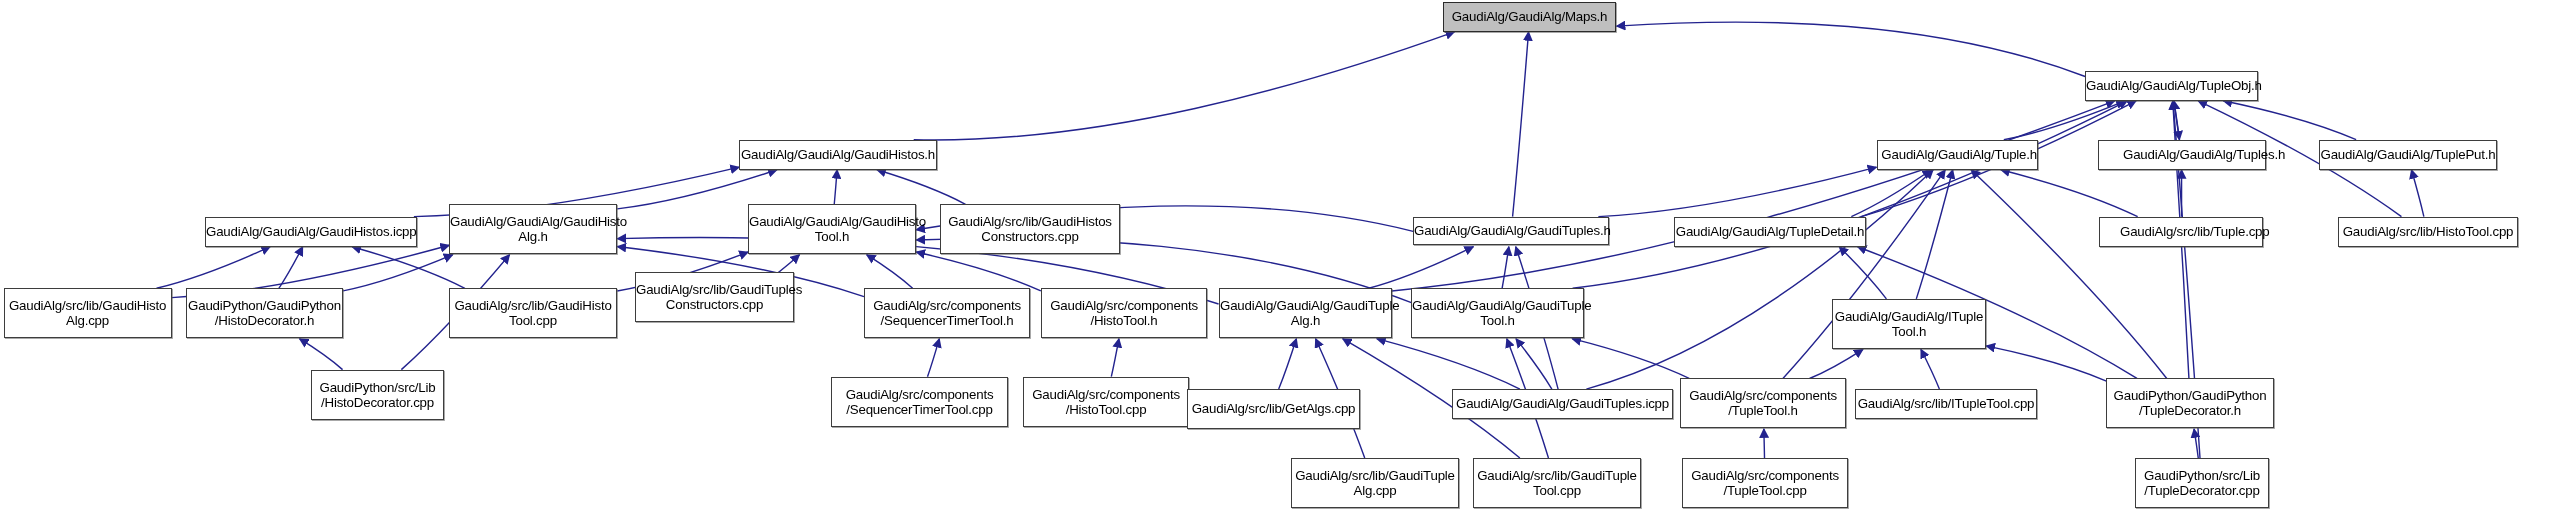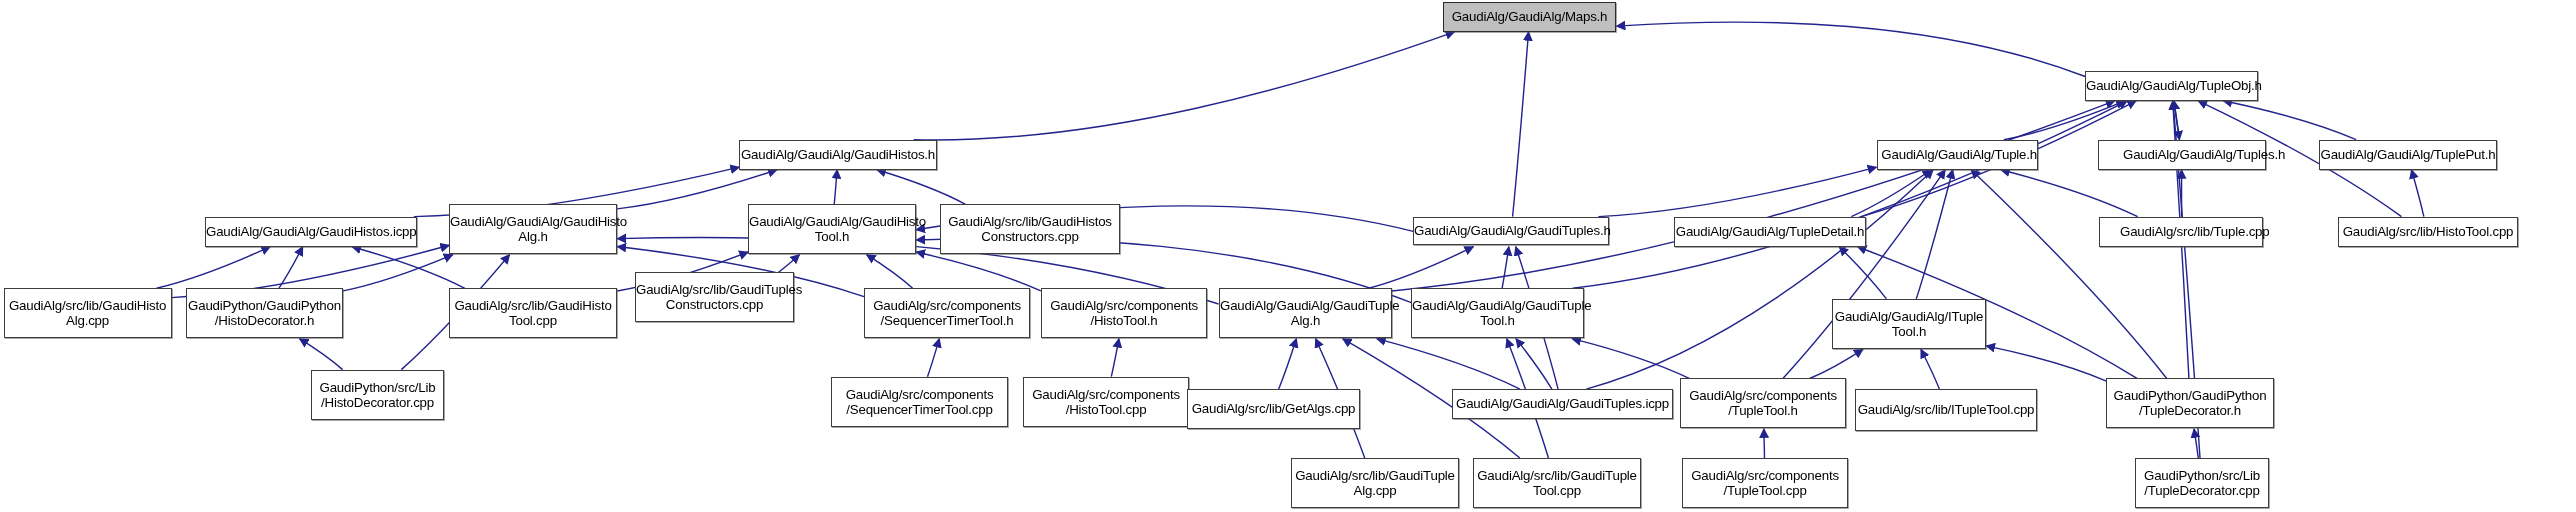--- a/index.html
+++ b/index.html
@@ -153,21 +153,21 @@
       <div class="node" style="left: 2106px; top: 378px; width: 168px; height: 50px;"><span>GaudiPython/GaudiPython
 /TupleDecorator.h</span></div>
       <div class="node" style="left: 831px; top: 377px; width: 177px; height: 50px;"><span>GaudiAlg/src/components
 /SequencerTimerTool.cpp</span></div>
       <div class="node" style="left: 1023px; top: 377px; width: 166px; height: 50px;"><span>GaudiAlg/src/components
 /HistoTool.cpp</span></div>
       <div class="node" style="left: 1187px; top: 389px; width: 173px; height: 40px;"><span>GaudiAlg/src/lib/GetAlgs.cpp</span></div>
       <div class="node" style="left: 1452px; top: 389px; width: 221px; height: 30px;"><span>GaudiAlg/GaudiAlg/GaudiTuples.icpp</span></div>
       <div class="node" style="left: 1680px; top: 378px; width: 166px; height: 50px;"><span>GaudiAlg/src/components
 /TupleTool.h</span></div>
-      <div class="node" style="left: 1855px; top: 389px; width: 182px; height: 42px;"><span>GaudiAlg/src/lib/ITupleTool.cpp</span></div>
+      <div class="node" style="left: 1855px; top: 389px; width: 182px; height: 30px;"><span>GaudiAlg/src/lib/ITupleTool.cpp</span></div>
       <div class="node" style="left: 311px; top: 370px; width: 133px; height: 50px;"><span>GaudiPython/src/Lib
 /HistoDecorator.cpp</span></div>
       <div class="node" style="left: 1291px; top: 458px; width: 168px; height: 50px;"><span>GaudiAlg/src/lib/GaudiTuple
 Alg.cpp</span></div>
       <div class="node" style="left: 1473px; top: 458px; width: 168px; height: 50px;"><span>GaudiAlg/src/lib/GaudiTuple
 Tool.cpp</span></div>
       <div class="node" style="left: 1682px; top: 458px; width: 166px; height: 50px;"><span>GaudiAlg/src/components
 /TupleTool.cpp</span></div>
       <div class="node" style="left: 2135px; top: 458px; width: 134px; height: 50px;"><span>GaudiPython/src/Lib
 /TupleDecorator.cpp</span></div>

